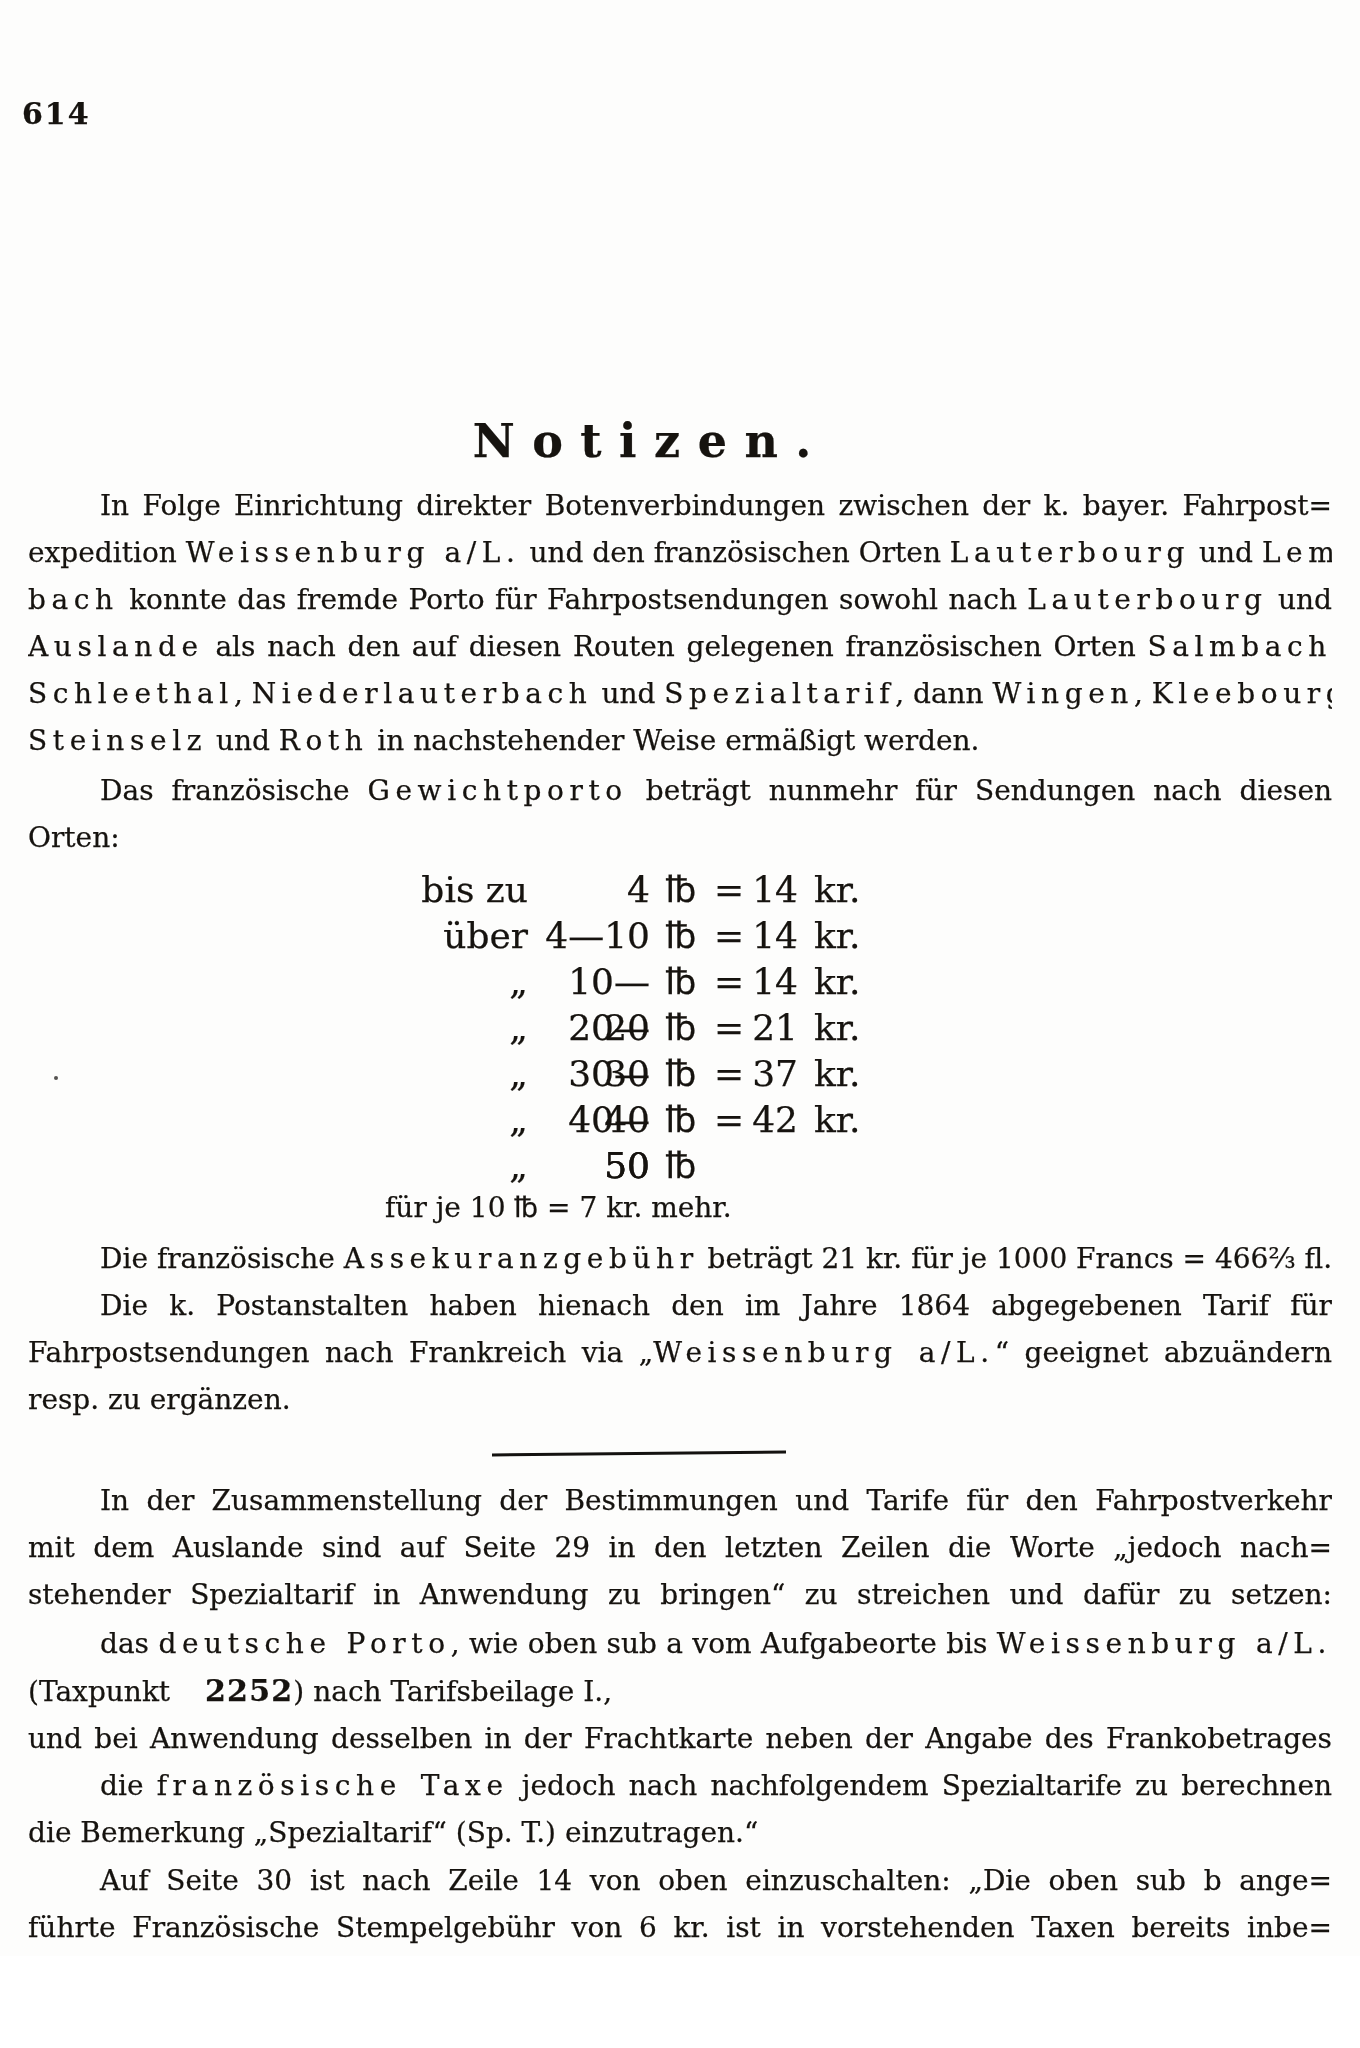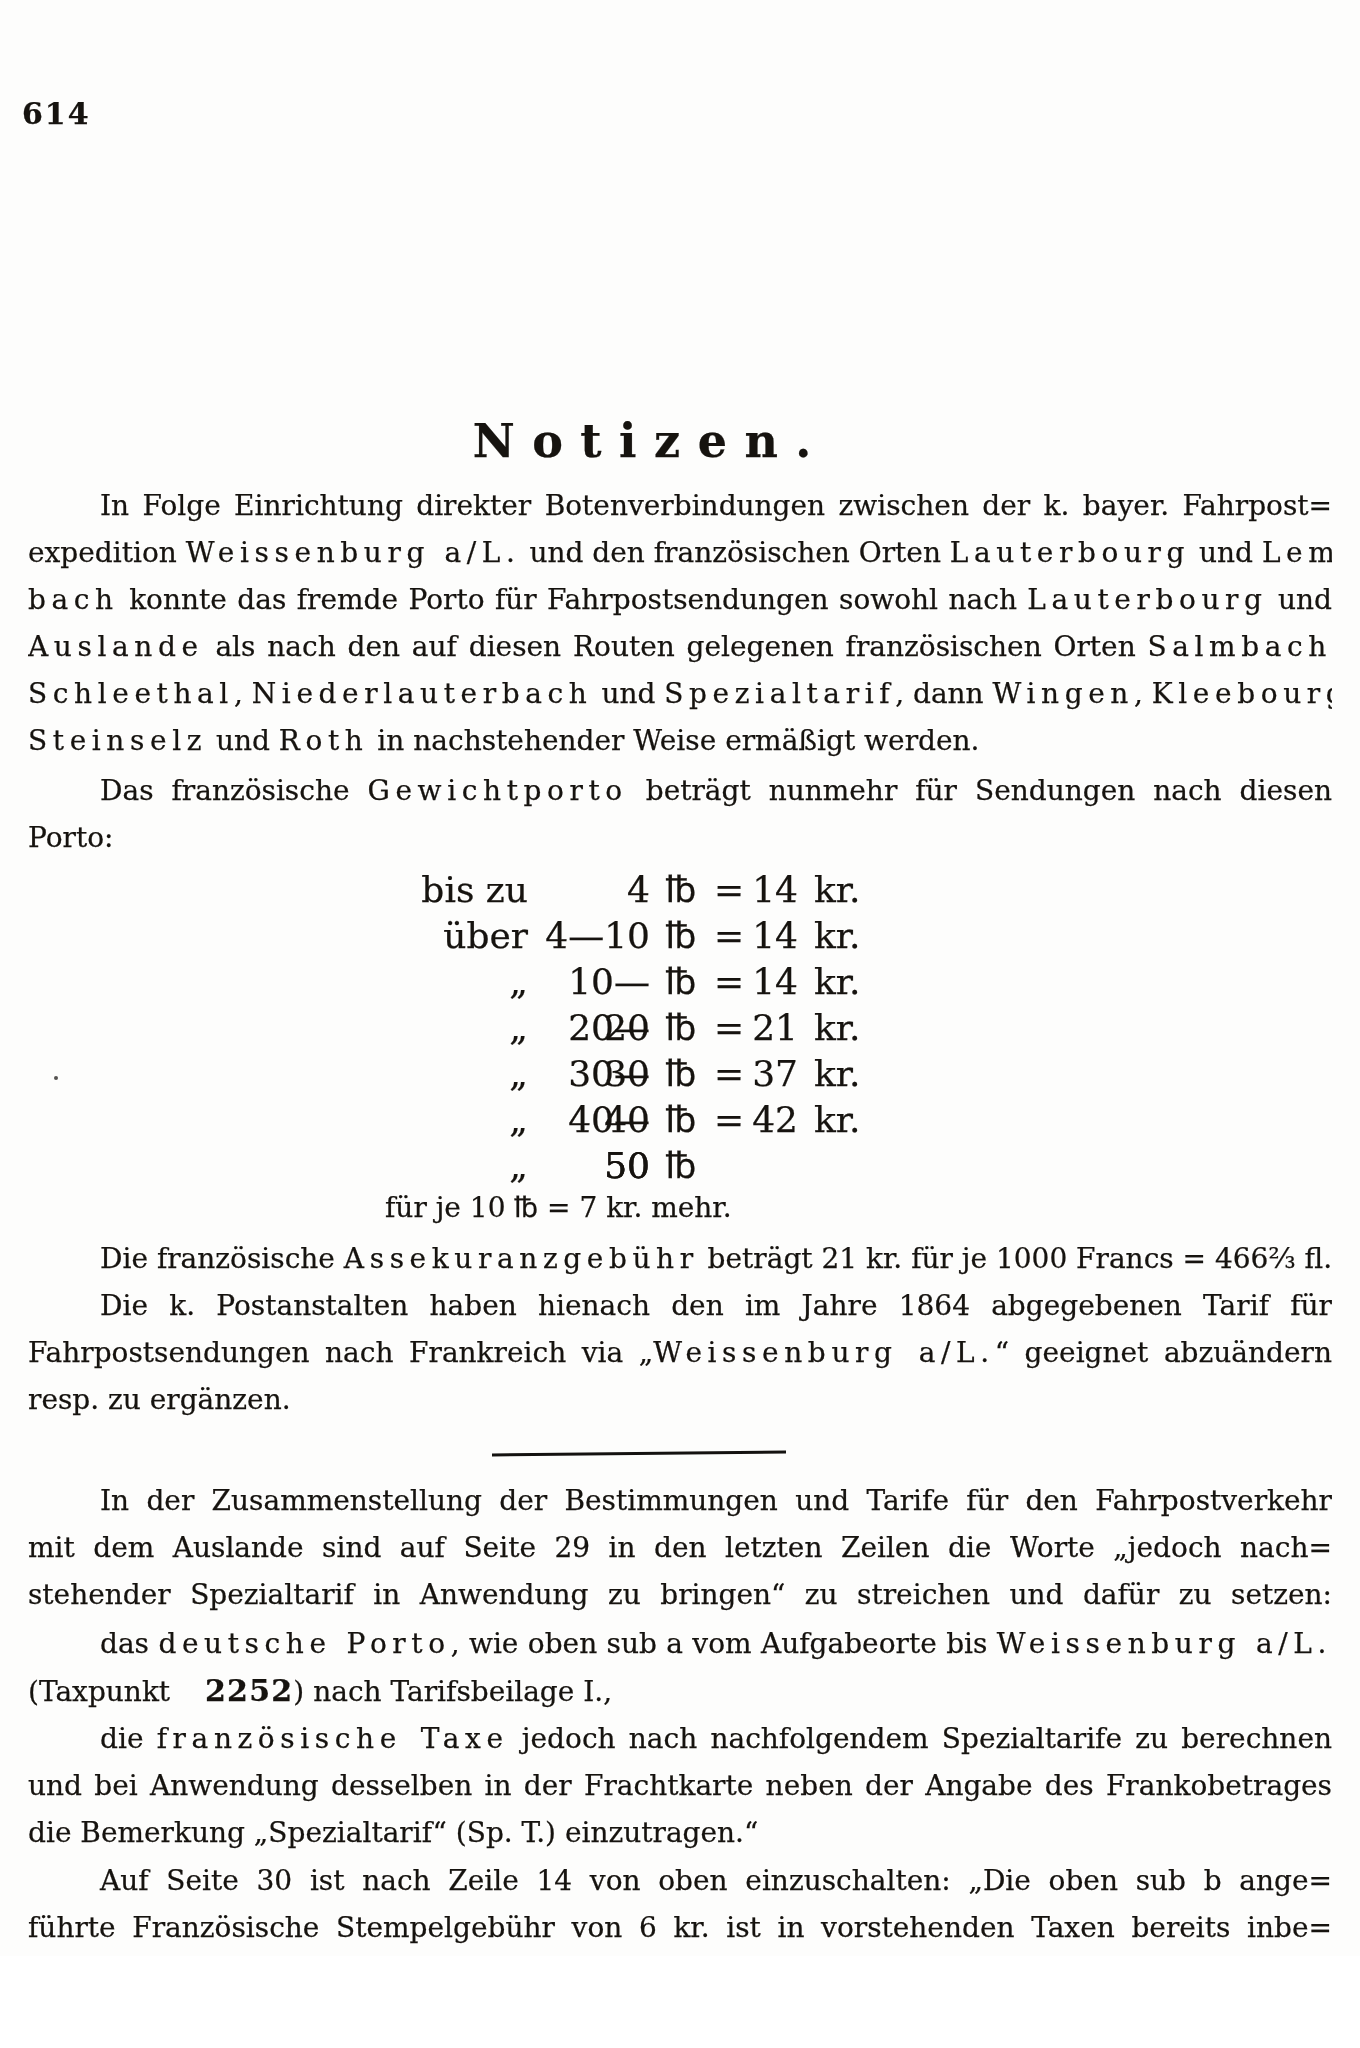--- a/index.html
+++ b/index.html
@@ -69,21 +69,21 @@
     <div class="line ind"><span>In Folge Einrichtung direkter Botenverbindungen zwischen der k. bayer. Fahrpost=</span></div>
     <div class="line"><span>expedition </span><span class="sp">Weissenburg a/L.</span><span> und den französischen Orten </span><span class="sp">Lauterbourg</span><span> und </span><span class="sp">Lem=</span></div>
     <div class="line"><span class="sp">bach</span><span> konnte das fremde Porto für Fahrpostsendungen sowohl nach </span><span class="sp">Lauterbourg</span><span> und</span></div>
     <div class="line"><span class="sp">Auslande</span><span> als nach den auf diesen Routen gelegenen französischen Orten </span><span class="sp">Salmbach</span></div>
     <div class="line"><span class="sp">Schleethal</span><span>, </span><span class="sp">Niederlauterbach</span><span> und </span><span class="sp">Spezialtarif</span><span>, dann </span><span class="sp">Wingen</span><span>, </span><span class="sp">Kleebourg</span></div>
     <div class="line last"><span class="sp">Steinselz</span><span> und </span><span class="sp">Roth</span><span> in nachstehender Weise ermäßigt werden.</span></div>
   </div>
 
   <div class="para" style="top:767px">
     <div class="line ind"><span>Das französische </span><span class="sp">Gewichtporto</span><span> beträgt nunmehr für Sendungen nach diesen</span></div>
-    <div class="line last"><span>Porto:</span></div>
+    <div class="line last"><span>Orten:</span></div>
   </div>
 
   <div class="rates">
     <div class="trow">
       <span class="c pre">bis zu</span>
       <span class="c rng">4</span>
       <span class="c unit">℔</span>
       <span class="c eq">=</span>
       <span class="c val">14</span>
       <span class="c cur">kr.</span>
@@ -157,22 +157,22 @@
     <div class="line"><span>mit dem Auslande sind auf Seite 29 in den letzten Zeilen die Worte „jedoch nach=</span></div>
     <div class="line"><span>stehender Spezialtarif in Anwendung zu bringen“ zu streichen und dafür zu setzen:</span></div>
   </div>
 
   <div class="para" style="top:1620px">
     <div class="line ind"><span>das </span><span class="sp">deutsche Porto</span><span>, wie oben sub a vom Aufgabeorte bis </span><span class="sp">Weissenburg a/L.</span></div>
     <div class="line last"><span>(Taxpunkt </span><span class="b">2252</span><span>) nach Tarifsbeilage I.,</span></div>
   </div>
 
   <div class="para" style="top:1715px">
+    <div class="line"><span>und bei Anwendung desselben in der Frachtkarte neben der Angabe des Frankobetrages</span></div>
     <div class="line ind"><span>die </span><span class="sp">französische Taxe</span><span> jedoch nach nachfolgendem Spezialtarife zu berechnen</span></div>
-    <div class="line"><span>und bei Anwendung desselben in der Frachtkarte neben der Angabe des Frankobetrages</span></div>
     <div class="line last"><span>die Bemerkung „Spezialtarif“ (Sp. T.) einzutragen.“</span></div>
   </div>
 
   <div class="para" style="top:1857px">
     <div class="line ind"><span>Auf Seite 30 ist nach Zeile 14 von oben einzuschalten: „Die oben sub b ange=</span></div>
     <div class="line"><span>führte Französische Stempelgebühr von 6 kr. ist in vorstehenden Taxen bereits inbe=</span></div>
   </div>
 
   <div class="speck"></div>
 

